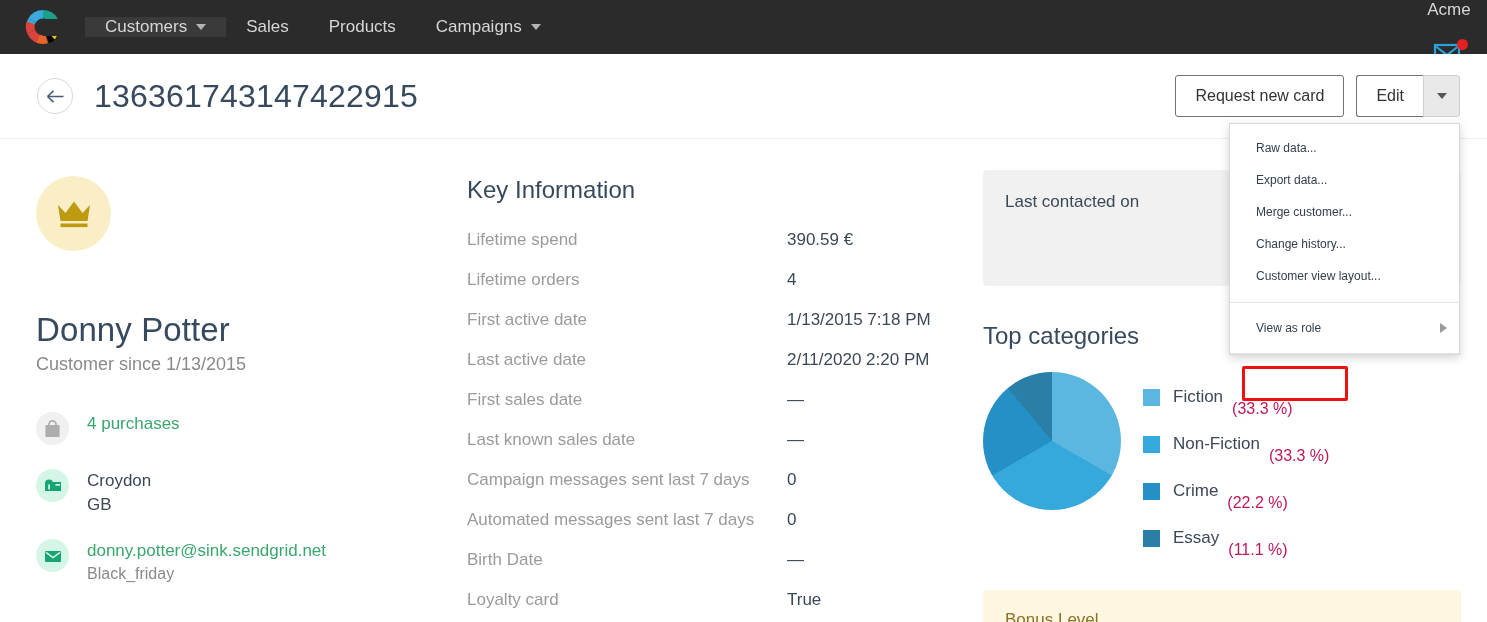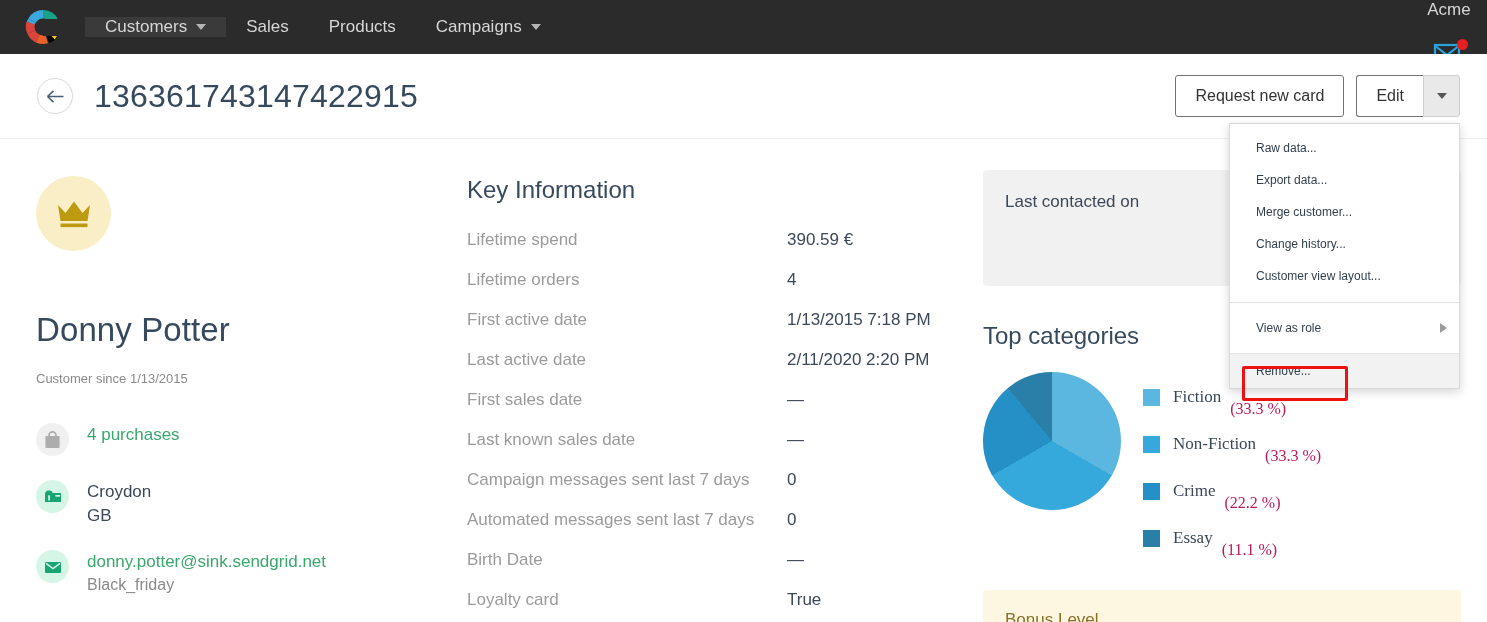--- a/index.html
+++ b/index.html
@@ -135,21 +135,21 @@
   .profile { position: absolute; left: 36px; top: 36px; width: 400px; }
   .crown-circle {
     width: 75px; height: 75px; border-radius: 50%;
     background: #faeec6;
     display: flex; align-items: center; justify-content: center;
   }
   .cust-name {
     margin-top: 60px;
     font-size: 33px; color: #36495d; font-weight: 400; letter-spacing: 0.1px;
   }
-  .cust-since { margin-top: 22px; font-size: 13px; color: #8a8a8a; }
+  .cust-since { margin-top: 5px; font-size: 18px; color: #8a8a8a; }
 
   .contact-list { margin-top: 36px; }
   .contact-row { display: flex; align-items: flex-start; margin-bottom: 23px; }
   .ico-circle {
     width: 33px; height: 33px; border-radius: 50%;
     display: flex; align-items: center; justify-content: center;
     flex: 0 0 33px; margin-top: 1px;
   }
   .ico-gray { background: #f0f0f0; }
   .ico-mint { background: #d5f5e6; }
@@ -174,21 +174,21 @@
     position: relative;
   }
   .stat-label { font-size: 17px; color: #3c4858; }
   .stat-value {
     position: absolute; right: 24px; bottom: 20px;
     font-size: 30px; color: #36495d;
   }
   .cats-title { margin-top: 36px; font-size: 24px; color: #36495d; }
   .chart-row { margin-top: 22px; display: flex; align-items: flex-start; }
   .pie { width: 138px; height: 138px; border-radius: 50%; flex: 0 0 138px; }
-  .legend { margin-left: 22px; padding-top: 4px; font-family: Liberation Serif, serif; }
+  .legend { margin-left: 22px; padding-top: 4px; }
   .legend-row { display: flex; align-items: center; margin-bottom: 5px; }
   .swatch { width: 17px; height: 17px; flex: 0 0 17px; }
   .legend-label { margin-left: 13px; font-size: 17px; color: #3c4858; }
   .legend-pct { margin-left: 9px; font-size: 16px; color: #be185d; margin-top: 24px; }
   .bonus-card {
     margin-top: 26px;
     background: #fdf6e0; border-radius: 4px;
     height: 60px; padding: 20px 22px;
   }
   .bonus-title { font-size: 17px; color: #8a7226; }
@@ -416,15 +416,14 @@
   <div class="menu-item">Export data...</div>
   <div class="menu-item">Merge customer...</div>
   <div class="menu-item">Change history...</div>
   <div class="menu-item">Customer view layout...</div>
   <div class="menu-sep"></div>
   <div class="menu-item">
     <span>View as role</span>
     <span class="submenu-arrow"></span>
   </div>
   <div class="menu-sep tight"></div>
-  <div class="menu-item highlighted" style="height:34px;">Remove...</div>
 </div>
 <div class="redbox"></div>
 
 </body></html>

